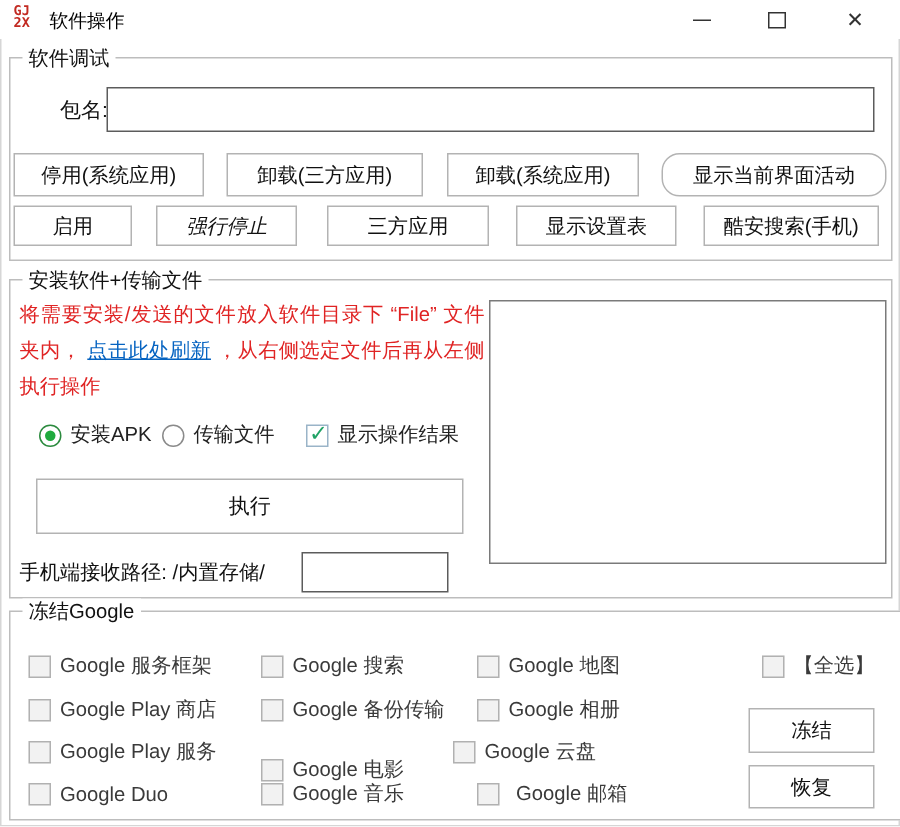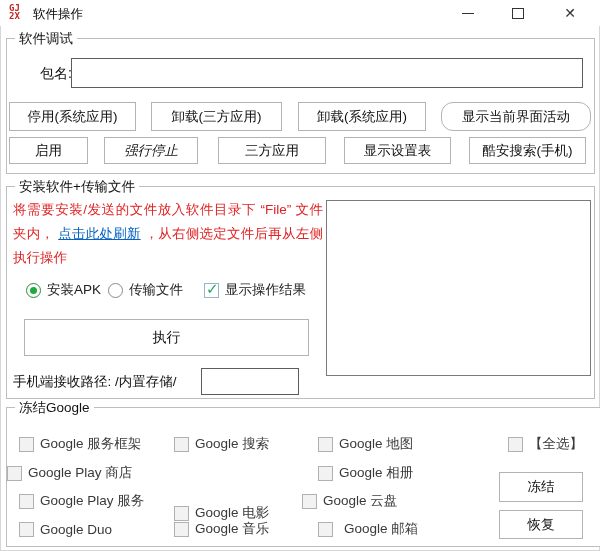--- a/index.html
+++ b/index.html
@@ -121,23 +121,27 @@
       </div>
     <div class="opt gchk" style="left:311px;top:27px;">
         <span class="checkbox"></span>
         <span>Google 地图</span>
       </div>
     <div class="opt gchk" style="left:501px;top:27px;">
         <span class="checkbox"></span>
         <span>【全选】</span>
       </div>
 
-    <div class="opt gchk" style="left:0;top:56px;">
+    <div class="opt gchk" style="left:12px;top:56px;">
         <span class="checkbox"></span>
         <span>Google Play 商店</span>
+      </div>
+    <div class="opt gchk" style="left:167px;top:56px;">
+        <span class="checkbox"></span>
+        <span>Google 备份传输</span>
       </div>
     <div class="opt gchk" style="left:311px;top:56px;">
         <span class="checkbox"></span>
         <span>Google 相册</span>
       </div>
 
     <div class="opt gchk" style="left:12px;top:84px;">
         <span class="checkbox"></span>
         <span>Google Play 服务</span>
       </div>

